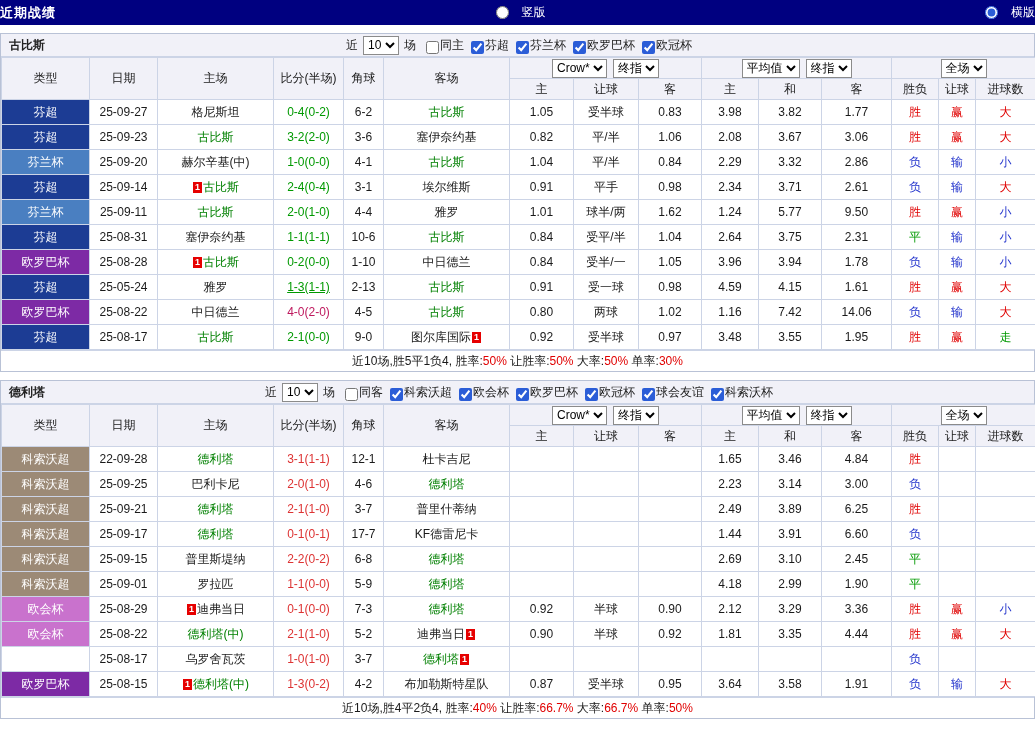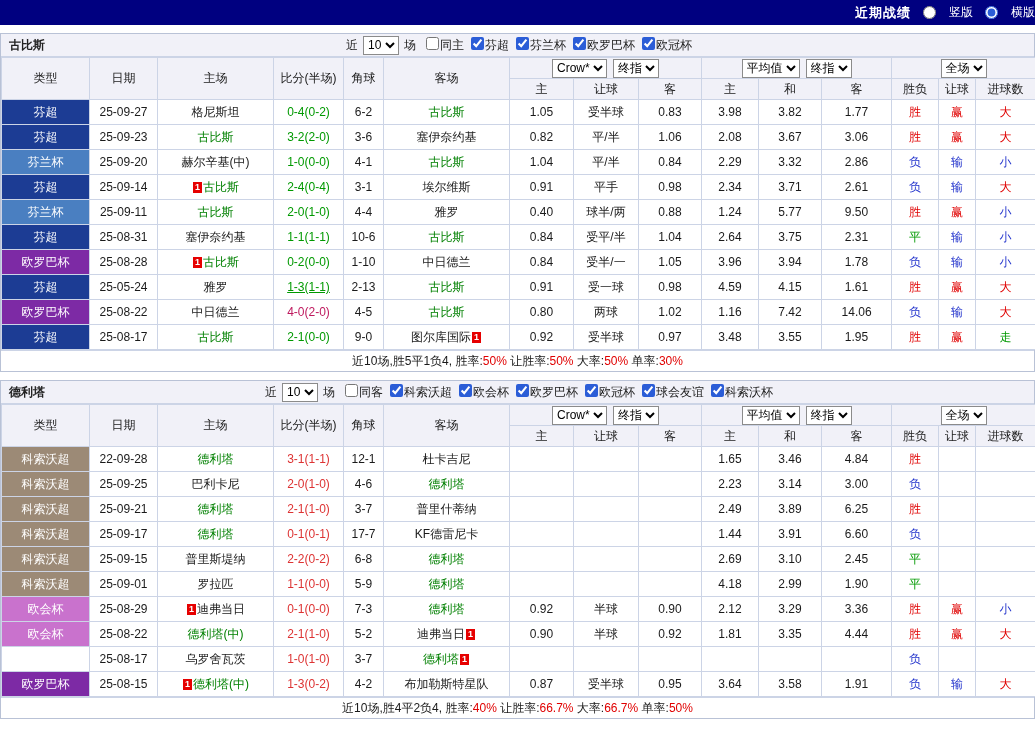--- a/index.html
+++ b/index.html
@@ -6,38 +6,38 @@
   html,body { margin:0; padding:0; }
   body {
     width:1035px;
     background:#fff;
     font-family:"Liberation Sans","DejaVu Sans",sans-serif;
     font-size:12px;
     color:#1a1a1a;
   }
   .topbar {
     height:25px; background:#000080; color:#fff;
-    display:flex; align-items:center; justify-content:flex-end; gap:12px;
+    display:flex; align-items:center; justify-content:space-between; gap:12px;
   }
   .topbar .title { font-weight:bold; font-size:13px; letter-spacing:1px; }
   .topbar label { display:inline-flex; align-items:center; gap:13px; cursor:pointer; }
   input[type=checkbox], input[type=radio] { width:13px; height:13px; margin:0; accent-color:#2b5dd7; }
   select { font-size:12px; height:19px; border:1px solid #8b8b8b; background:#fff; font-family:inherit; }
 
   .section { margin:8px 0 0; border:1px solid #b9c2d6; }
   .sec-head {
     position:relative; height:23px; background:#f1f1f8;
     display:flex; align-items:center; justify-content:center;
     border-bottom:1px solid #ccd4e6;
   }
   .team-name { position:absolute; left:8px; font-weight:bold; color:#222; }
   .filters { display:flex; align-items:center; }
   .filters .lab { margin:0 3px; }
   .filters select { margin:0 2px; }
-  .cbox { display:inline-flex; align-items:flex-start; margin-left:7px; cursor:pointer; }
+  .cbox { display:inline-flex; align-items:flex-end; margin-left:7px; cursor:pointer; }
   .cbox span { margin-left:1px; }
 
   table.grid { width:100%; border-collapse:collapse; table-layout:fixed; }
   .grid th, .grid td { border:1px solid #ccd4e6; text-align:center; padding:0 1px; overflow:hidden; white-space:nowrap; }
   .grid th { background:#f1f1f8; font-weight:normal; height:21px; }
   .grid td { height:25px; background:#fff; }
   .sel-cell select { margin:0 3px; }
 
   .summary { height:21px; display:flex; align-items:center; justify-content:center; border-top:1px solid #ccd4e6; }
   .summary span { white-space:pre; }
@@ -203,23 +203,23 @@
             <td style="color: rgb(34, 51, 204);">输</td>
             <td style="color: rgb(224, 0, 0);">大</td>
           </tr>
           <tr>
             <td class="type" style="background: rgb(74, 127, 193); color: rgb(255, 255, 255);">芬兰杯</td>
             <td>25-09-11</td>
             <td><span style="color: rgb(0, 128, 0);">古比斯</span></td>
             <td style="color: rgb(0, 153, 0);">2-0(1-0)</td>
             <td>4-4</td>
             <td><span>雅罗</span></td>
-            <td>0.40</td>
+            <td>1.01</td>
             <td>球半/两</td>
-            <td>0.88</td>
+            <td>1.62</td>
             <td>1.24</td>
             <td>5.77</td>
             <td>9.50</td>
             <td style="color: rgb(224, 0, 0);">胜</td>
             <td style="color: rgb(224, 0, 0);">赢</td>
             <td style="color: rgb(34, 51, 204);">小</td>
           </tr>
           <tr>
             <td class="type" style="background: rgb(28, 60, 148); color: rgb(255, 255, 255);">芬超</td>
             <td>25-08-31</td>

